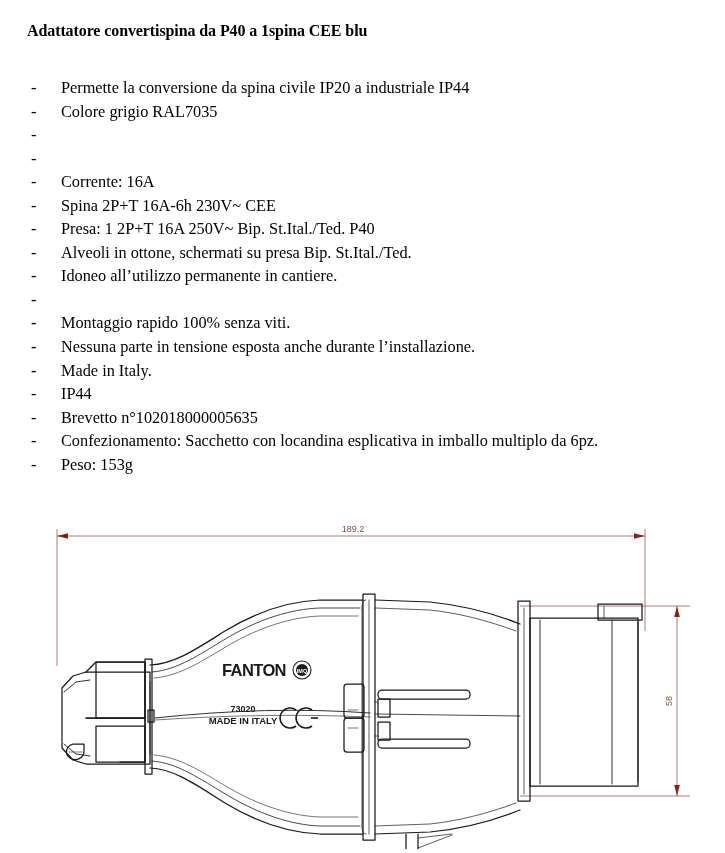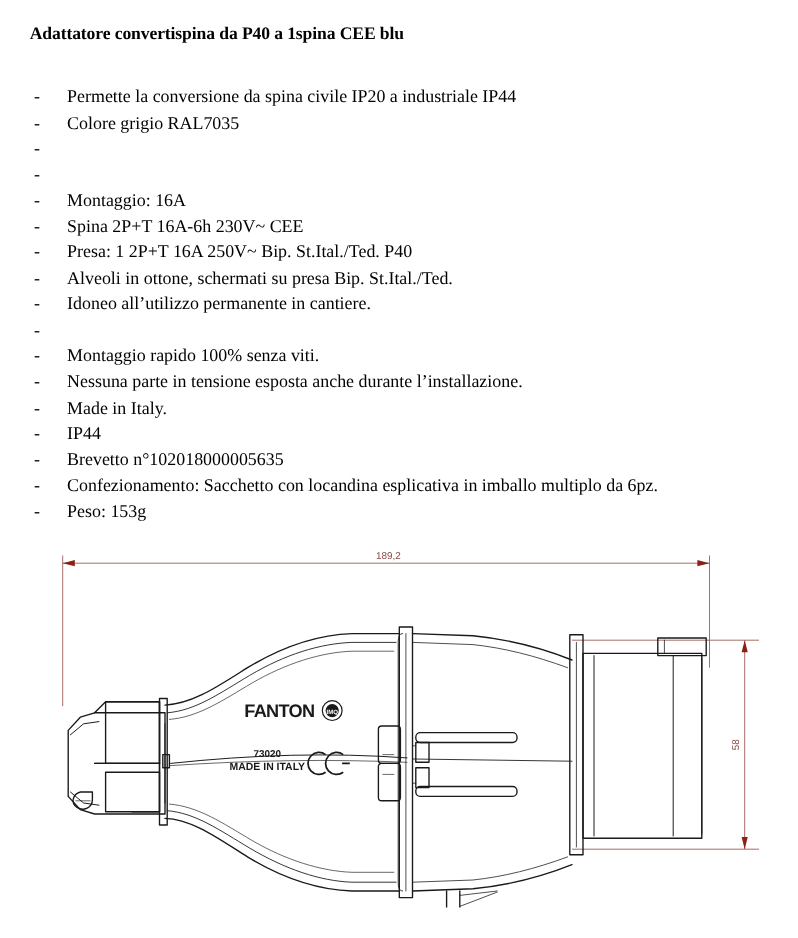--- a/index.html
+++ b/index.html
@@ -50,21 +50,21 @@
     box-sizing: border-box;
   }
   .spec-text {
     flex: 0 1 auto;
   }
 
   
   .drawing {
     position: absolute;
     left: 0;
-    top: 472px;
+    top: 496px;
     width: 725px;
     height: 353px;
   }
   .drawing svg {
     display: block;
     width: 725px;
     height: 353px;
   }
 
   .dim-label {
@@ -98,21 +98,21 @@
   <div class="spec-item">
     <span class="spec-bullet">-</span>
   </div>
 
   <div class="spec-item">
     <span class="spec-bullet">-</span>
   </div>
 
   <div class="spec-item">
     <span class="spec-bullet">-</span>
-    <span class="spec-text">Montaggio: 16A</span>
+    <span class="spec-text">Corrente: 16A</span>
   </div>
 
   <div class="spec-item">
     <span class="spec-bullet">-</span>
     <span class="spec-text">Spina 2P+T 16A-6h 230V~ CEE</span>
   </div>
 
   <div class="spec-item">
     <span class="spec-bullet">-</span>
     <span class="spec-text">Presa: 1 2P+T 16A 250V~ Bip. St.Ital./Ted. P40</span>

